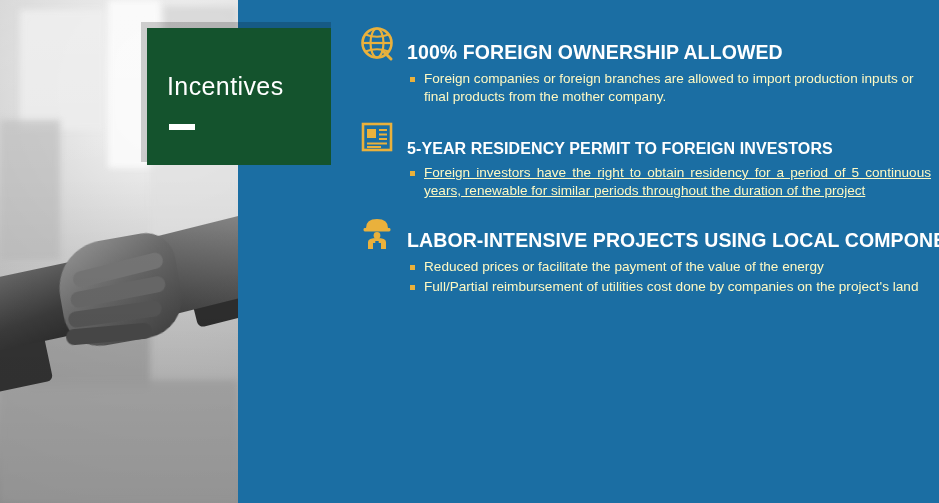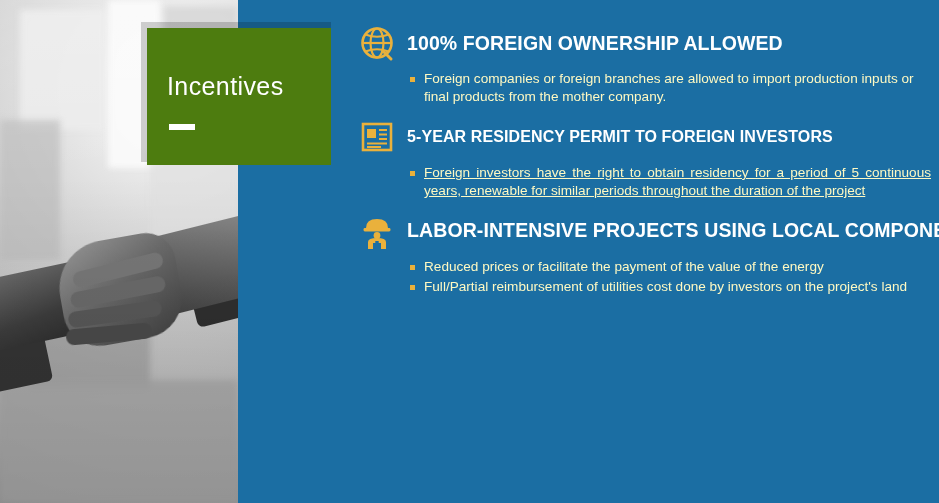--- a/index.html
+++ b/index.html
@@ -114,21 +114,21 @@
     width: 190px;
     height: 140px;
     background: rgba(0,0,0,0.18);
   }
   .title-card {
     position: absolute;
     left: 147px;
     top: 28px;
     width: 184px;
     height: 137px;
-    background: #4d7c0f;
+    background: #14532d;
   }
   .title-text {
     position: absolute;
     left: 20px;
     top: 44px;
     font-size: 25px;
     color: #ffffff;
     letter-spacing: 0.4px;
   }
   .title-rule {
@@ -142,21 +142,21 @@
   
   .content {
     position: absolute;
     left: 356px;
     top: 22px;
     width: 575px;
   }
   .block { margin-bottom: 10px; }
   .block-head {
     display: flex;
-    align-items: center;
+    align-items: flex-end;
     gap: 9px;
   }
   .block-icon {
     width: 42px;
     height: 42px;
     flex: 0 0 42px;
     display: flex;
     align-items: center;
     justify-content: center;
   }
@@ -276,18 +276,18 @@
             <rect x="6.5" y="17" width="27" height="3.4" rx="1.4" fill="#eab13c"></rect>
             <circle cx="20" cy="24.5" r="3.4" fill="#eab13c"></circle>
             <path d="M11 38 v-7 q0-4 9-4 q9 0 9 4 v7 h-5 v-6 h-8 v6 z" fill="#eab13c"></path>
             <rect x="18.3" y="30" width="3.4" height="8" fill="#1b6ea3"></rect>
           </svg>
         </div>
         <div class="block-title">LABOR-INTENSIVE  PROJECTS USING LOCAL COMPONENT</div>
       </div>
       <ul class="bullets b3-list">
         <li>Reduced prices or facilitate the payment of the value of the energy</li>
-        <li>Full/Partial reimbursement of utilities cost done by investors on the project's land</li>
+        <li>Full/Partial reimbursement of utilities cost done by companies on the project's land</li>
       </ul>
     </div>
 
   </div>
 </div>
 
 </body></html>

